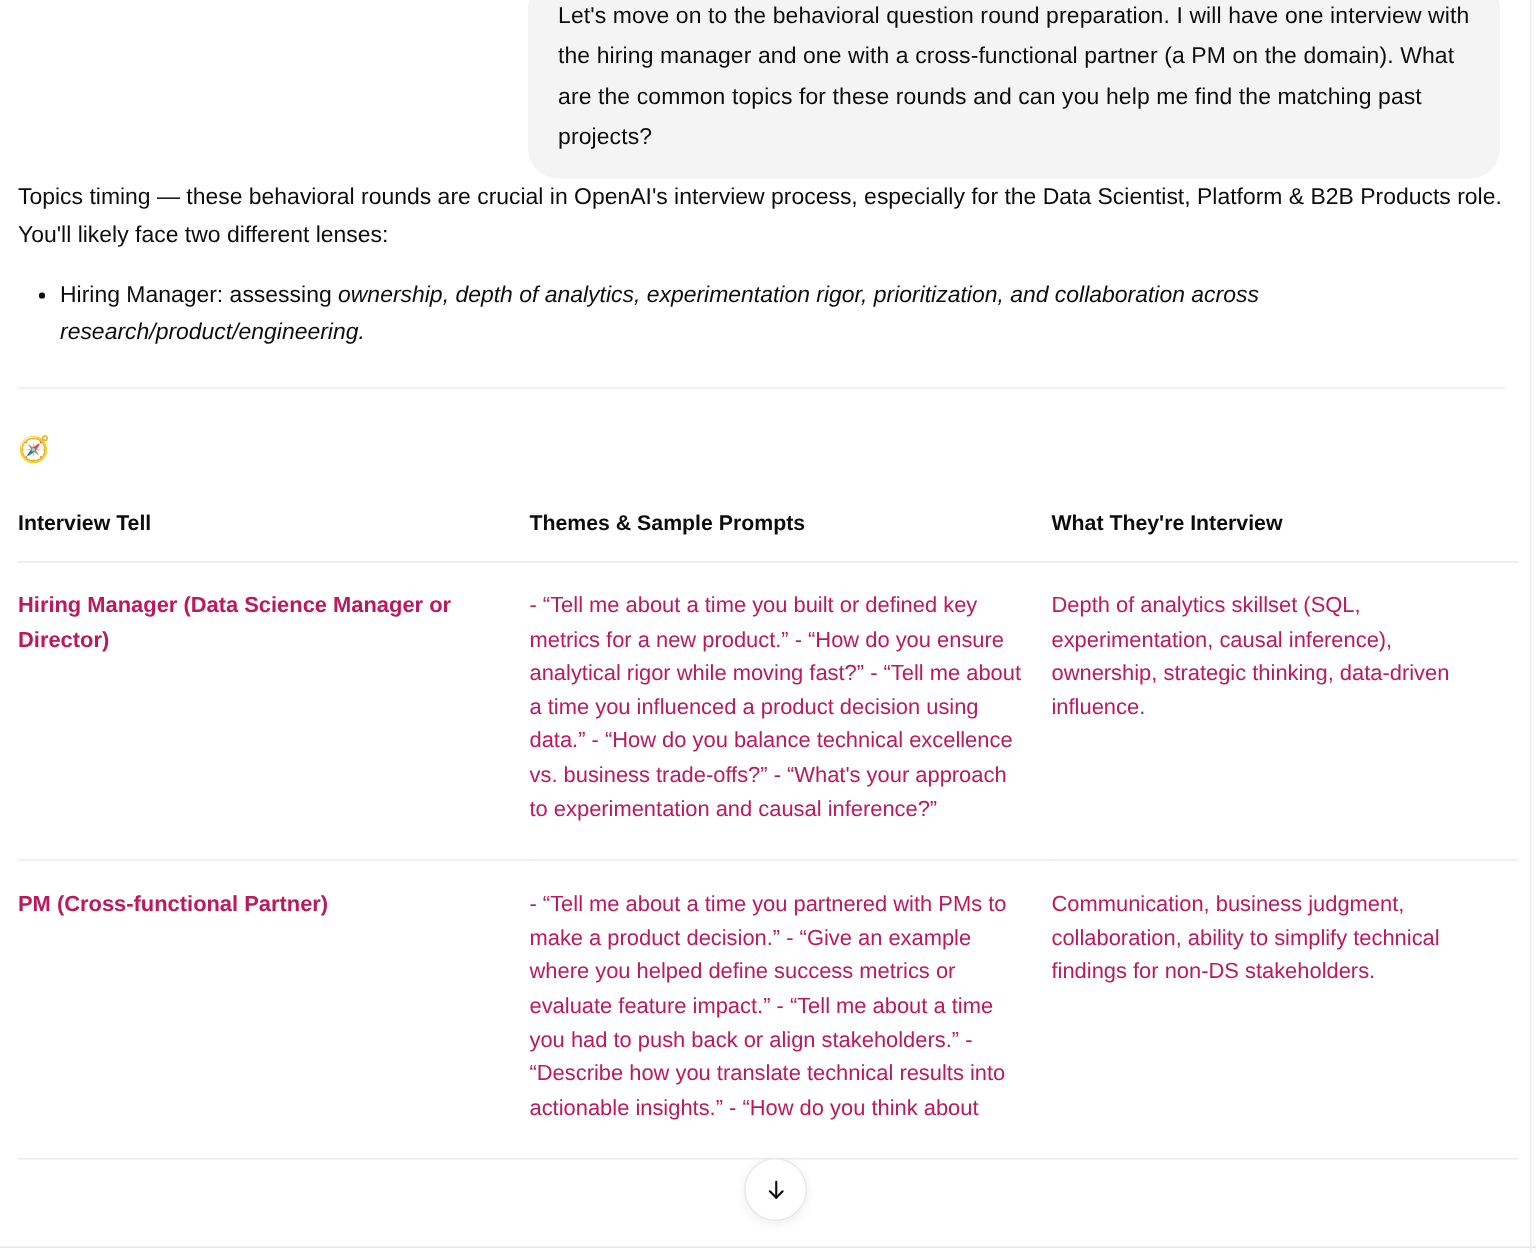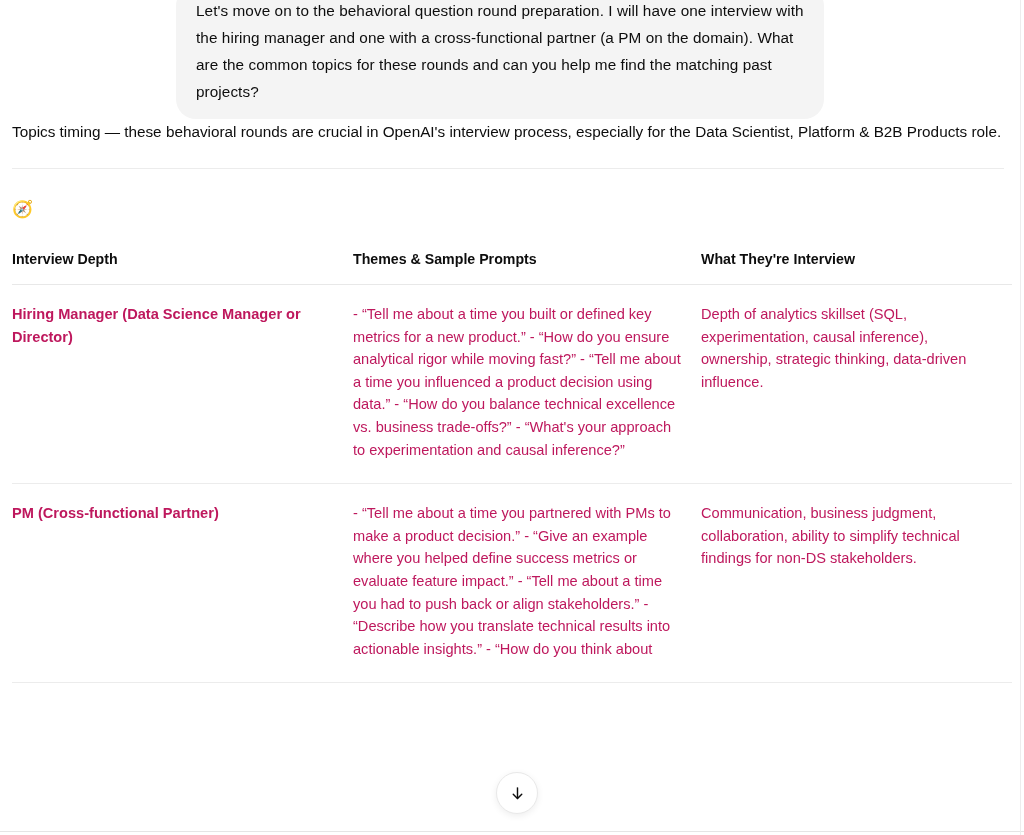--- a/index.html
+++ b/index.html
@@ -20,21 +20,21 @@
     position: relative;
     width: 1024px;
     height: 835px;
     overflow: hidden;
     background: #fff;
   }
 
   
   .user-row {
     display: flex;
-    justify-content: center;
+    justify-content: flex-end;
     padding: 0 20px 0 0;
   }
   .user-bubble {
     background: #f4f4f4;
     border-radius: 20px;
     padding: 11px 20px 14px 20px;
     max-width: 648px;
     box-sizing: border-box;
     margin-top: -14px;
     margin-right: 4px;
@@ -197,39 +197,41 @@
   <div class="user-row">
     <div class="user-bubble">
       <p>Let's move on to the behavioral question round preparation. I will have one interview with the hiring manager and one with a cross-functional partner (a PM on the domain). What are the common topics for these rounds and can you help me find the matching past projects?</p>
     </div>
   </div>
 
   <div class="assistant">
 
     <p class="para-intro"><span>Topics timing — these </span><strong>behavioral rounds</strong><span> are crucial in OpenAI's interview process, especially for the </span><strong>Data Scientist, Platform &amp; B2B Products</strong><span> role.</span></p>
 
+    <p class="para-lenses"><span>You'll likely face </span><strong>two different lenses</strong><span>:</span></p>
 
     <ul class="lenses">
+      <li><strong>Hiring Manager:</strong><span> assessing </span><em>ownership, depth of analytics, experimentation rigor, prioritization, and collaboration across research/product/engineering.</em></li>
     </ul>
 
     <hr class="rule">
 
     <h2 class="section-title">
       <span class="emoji">🧭</span>
     </h2>
 
     <table class="topics">
       <colgroup>
         <col class="col-type-w">
         <col class="col-theme-w">
         <col class="col-eval-w">
       </colgroup>
       <thead>
         <tr>
-          <th>Interview Depth</th>
+          <th>Interview Tell</th>
           <th>Themes &amp; Sample Prompts</th>
           <th>What They're Interview</th>
         </tr>
       </thead>
       <tbody>
         <tr>
           <td class="col-type">Hiring Manager (Data Science Manager or Director)</td>
           <td>- “Tell me about a time you built or defined key metrics for a new product.”   - “How do you ensure analytical rigor while moving fast?”   - “Tell me about a time you influenced a product decision using data.”   - “How do you balance technical excellence vs. business trade-offs?”   - “What's your approach to experimentation and causal inference?”</td>
           <td>Depth of analytics skillset (SQL, experimentation, causal inference), ownership, strategic thinking, data-driven influence.</td>
         </tr>

